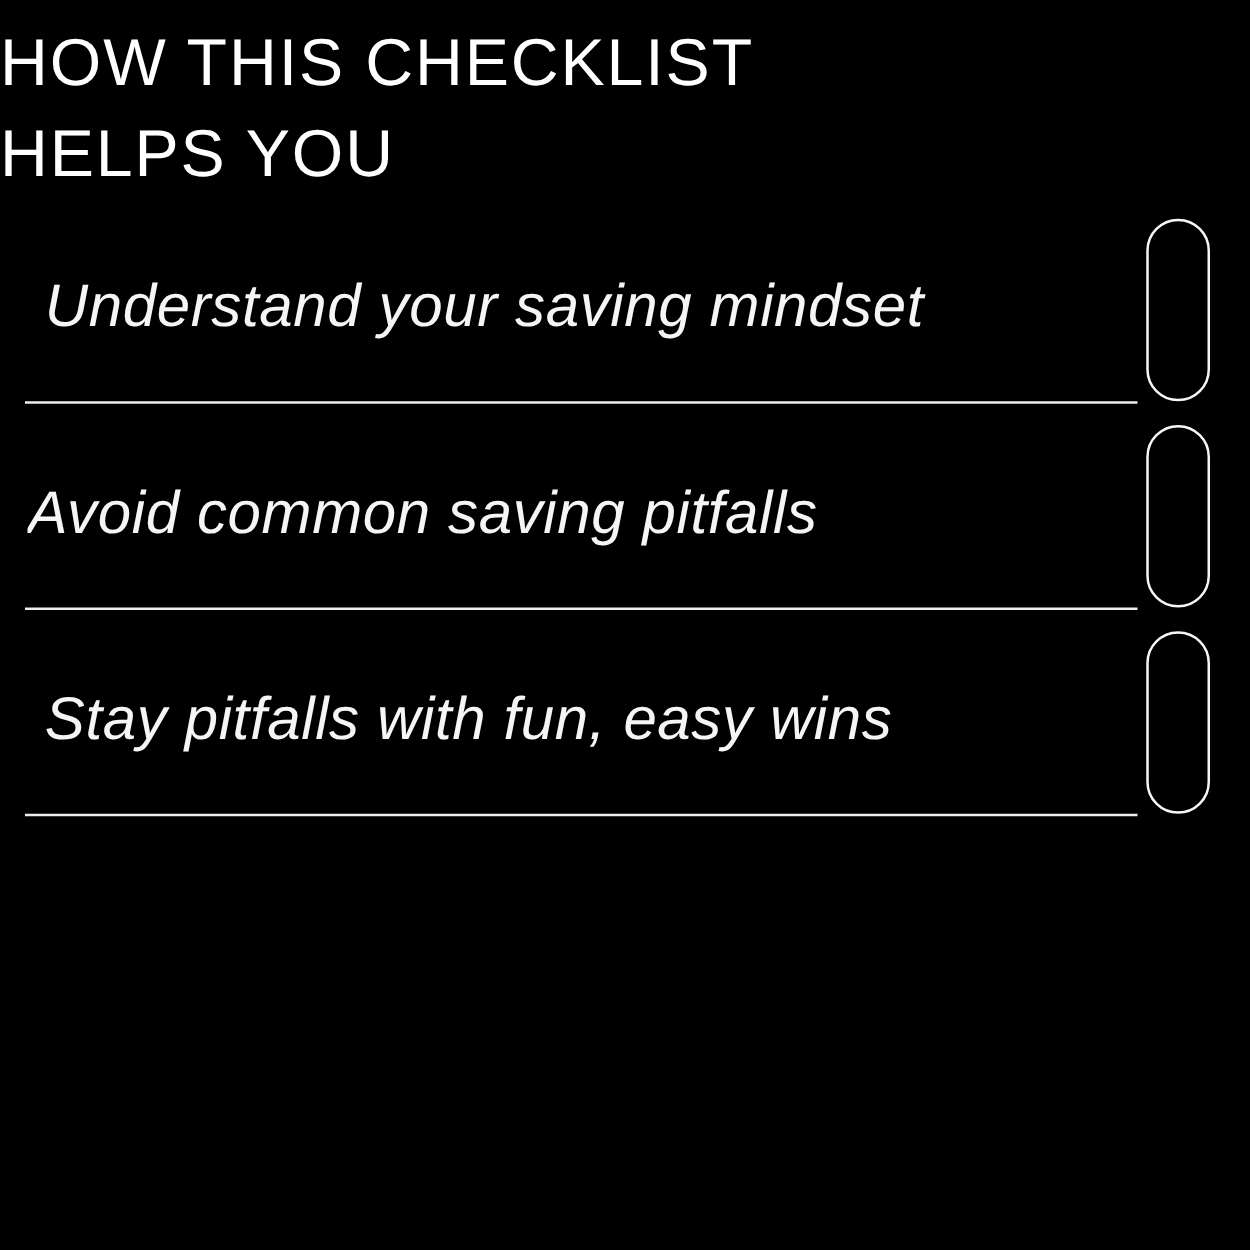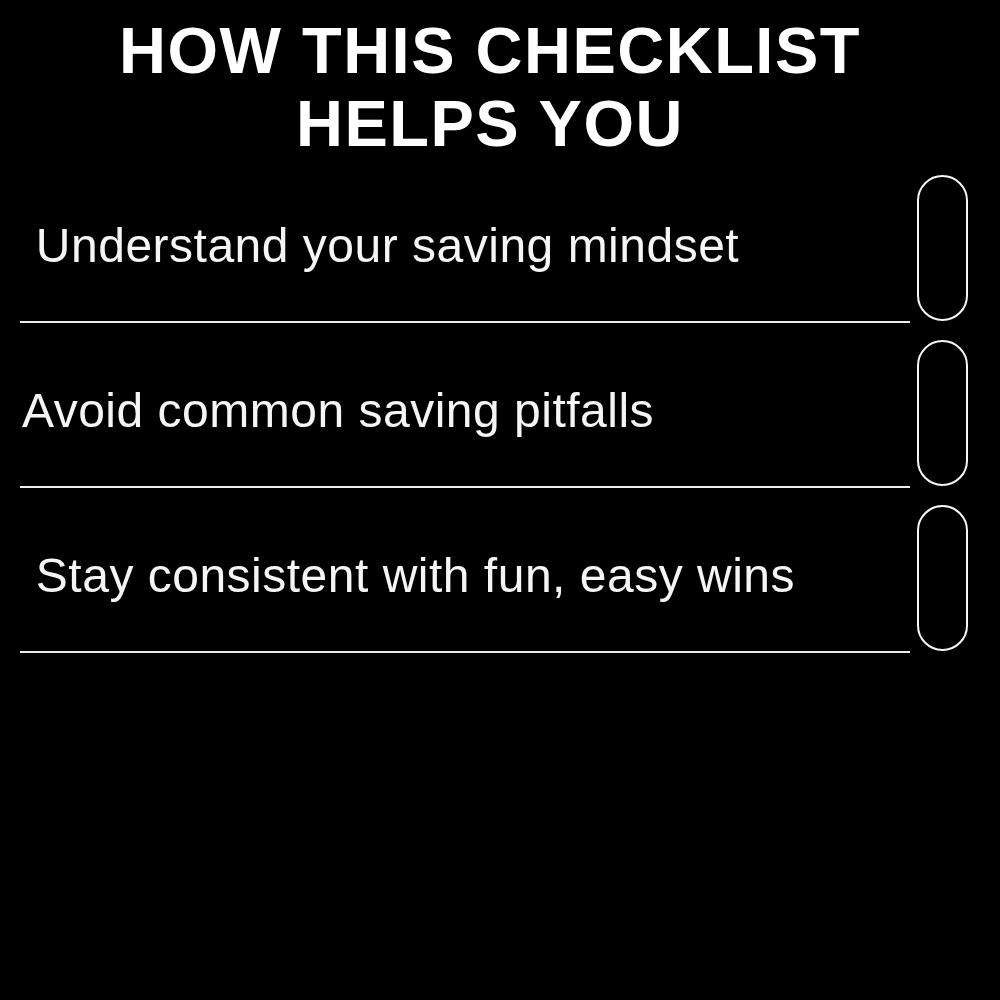--- a/index.html
+++ b/index.html
@@ -13,35 +13,36 @@
     height: 1000px;
     background: var(--background, #000000);
     overflow: hidden;
     font-family: "Liberation Sans", sans-serif;
   }
   .title {
     position: absolute;
     top: 14px;
     left: 0;
     right: 20px;
-    text-align: center;
+    text-align: left;
     color: var(--title-color, #ffffff);
-    font-size: 65px;
+    font-size: 53px;
     line-height: 73px;
-    font-weight: 700;
+    font-weight: 400;
     letter-spacing: 1.5px;
   }
   .title-line {
     white-space: nowrap;
   }
   .rows {
     position: absolute;
     top: 158px;
     left: 0;
     right: 12px;
+    font-style: italic;
   }
   .row {
     position: relative;
     height: 165px;
     box-sizing: border-box;
   }
   .row-label {
     position: absolute;
     left: 22px;
     right: 110px;
@@ -92,18 +93,18 @@
     <div class="row-label"> Understand your saving mindset</div>
     <div class="row-line"></div>
     <div class="pill"></div>
   </div>
       <div class="row">
     <div class="row-label">Avoid common saving pitfalls</div>
     <div class="row-line"></div>
     <div class="pill"></div>
   </div>
       <div class="row">
-    <div class="row-label"> Stay consistent with fun, easy wins</div>
+    <div class="row-label"> Stay pitfalls with fun, easy wins</div>
     <div class="row-line"></div>
     <div class="pill"></div>
   </div>
     </div>
 </div>
 
 </body></html>

